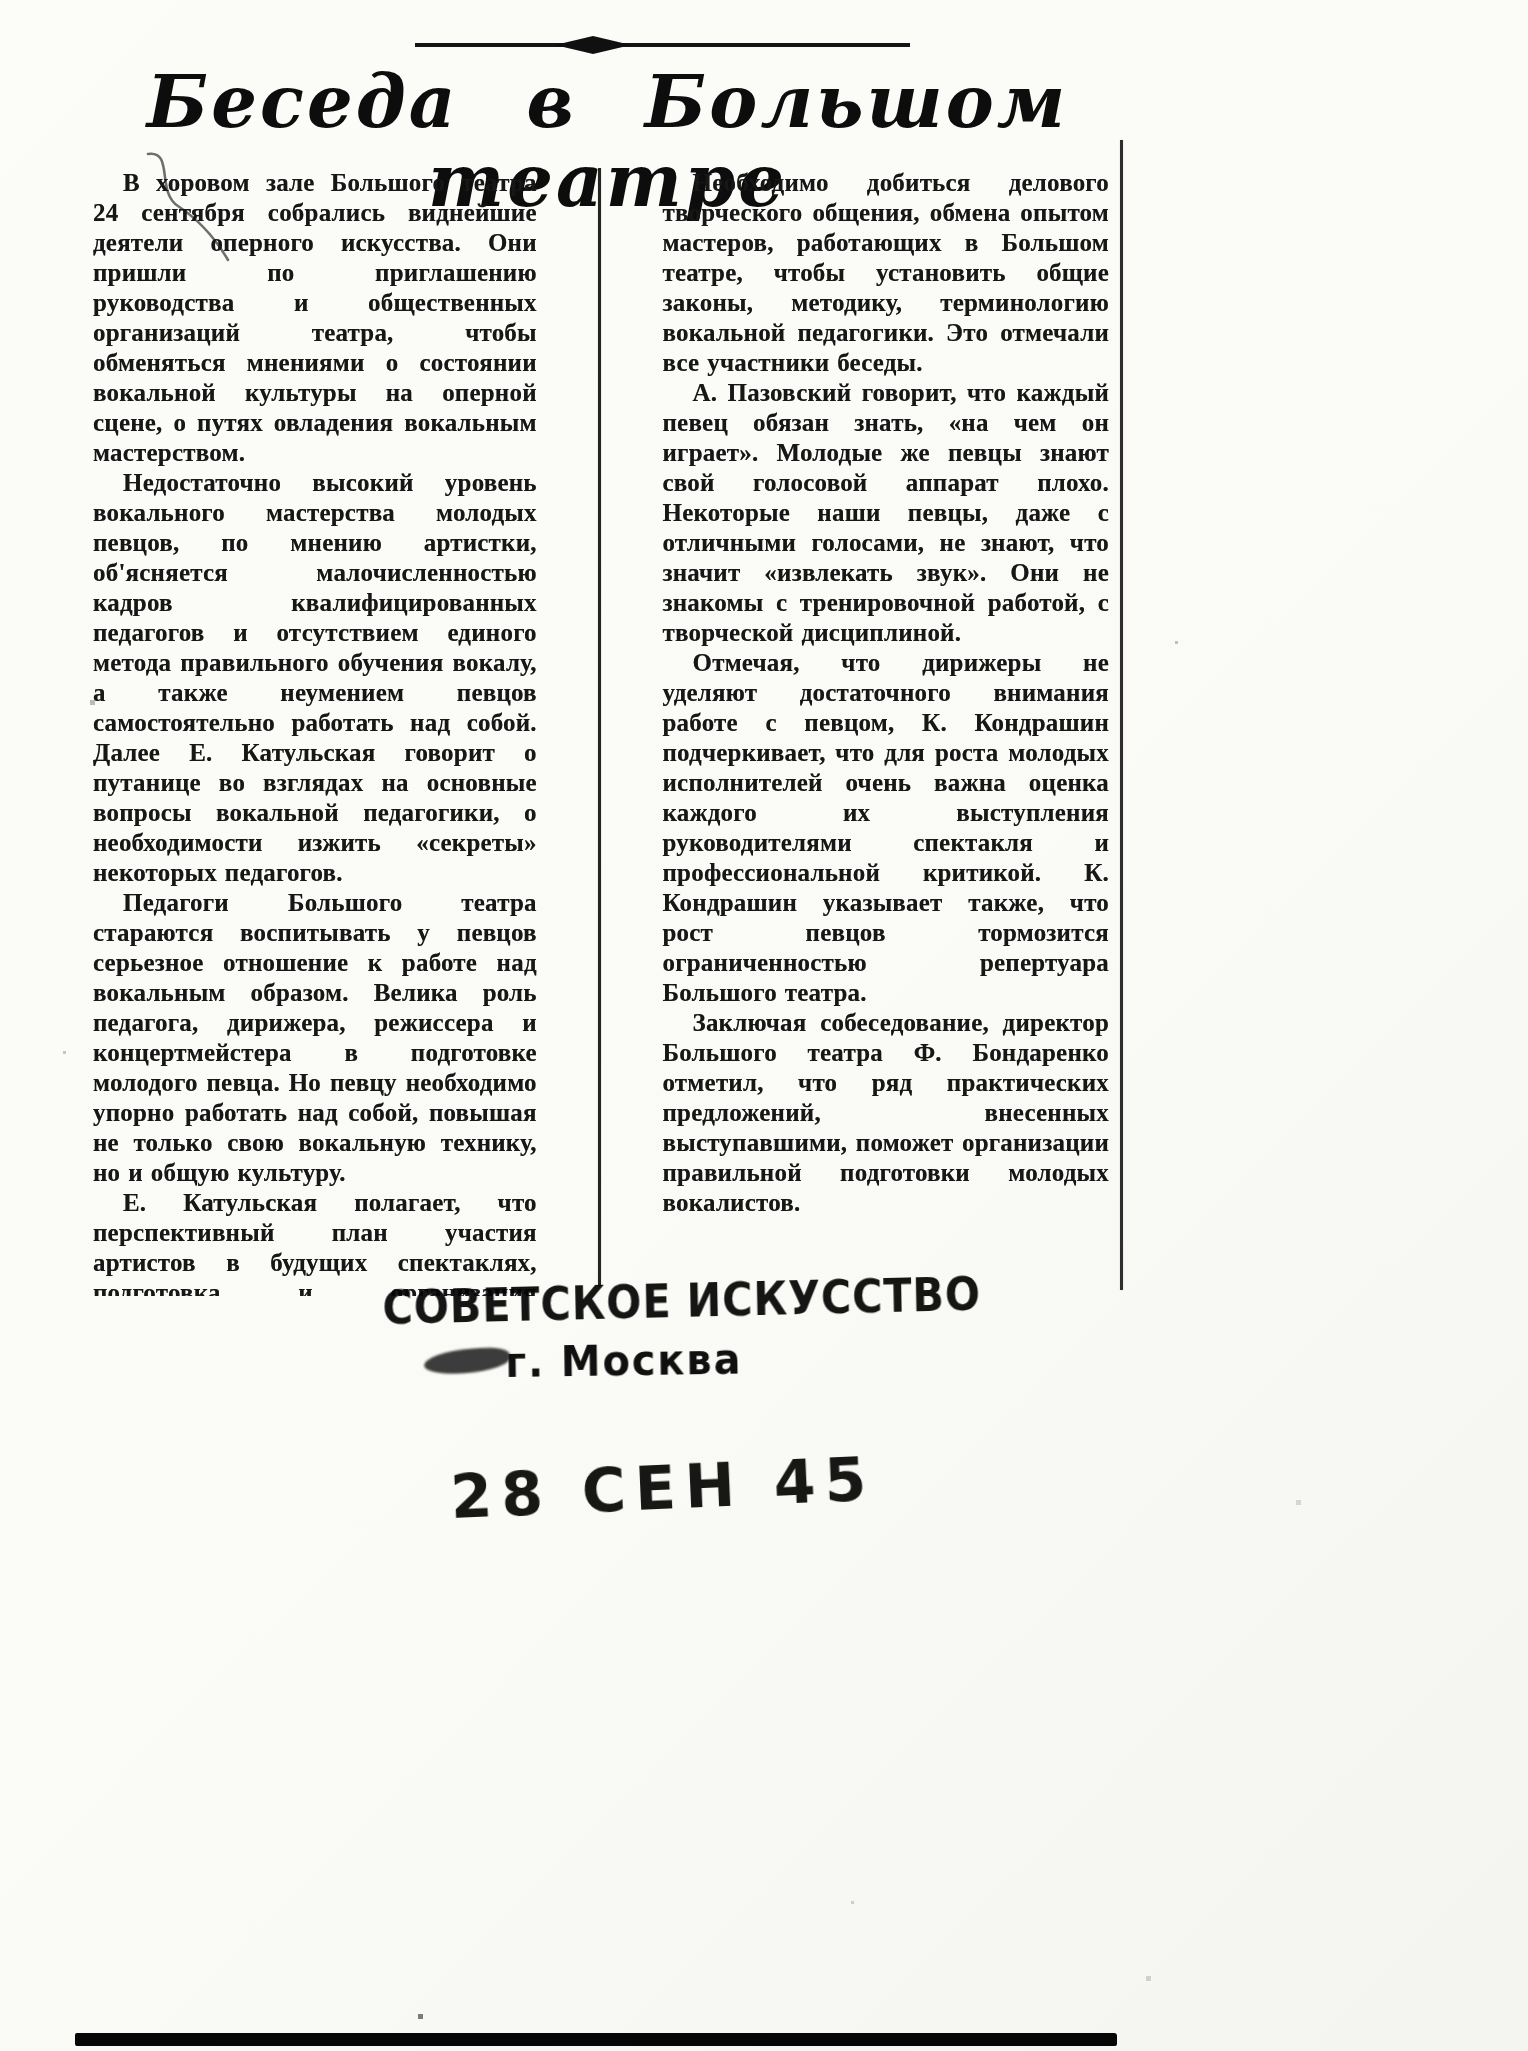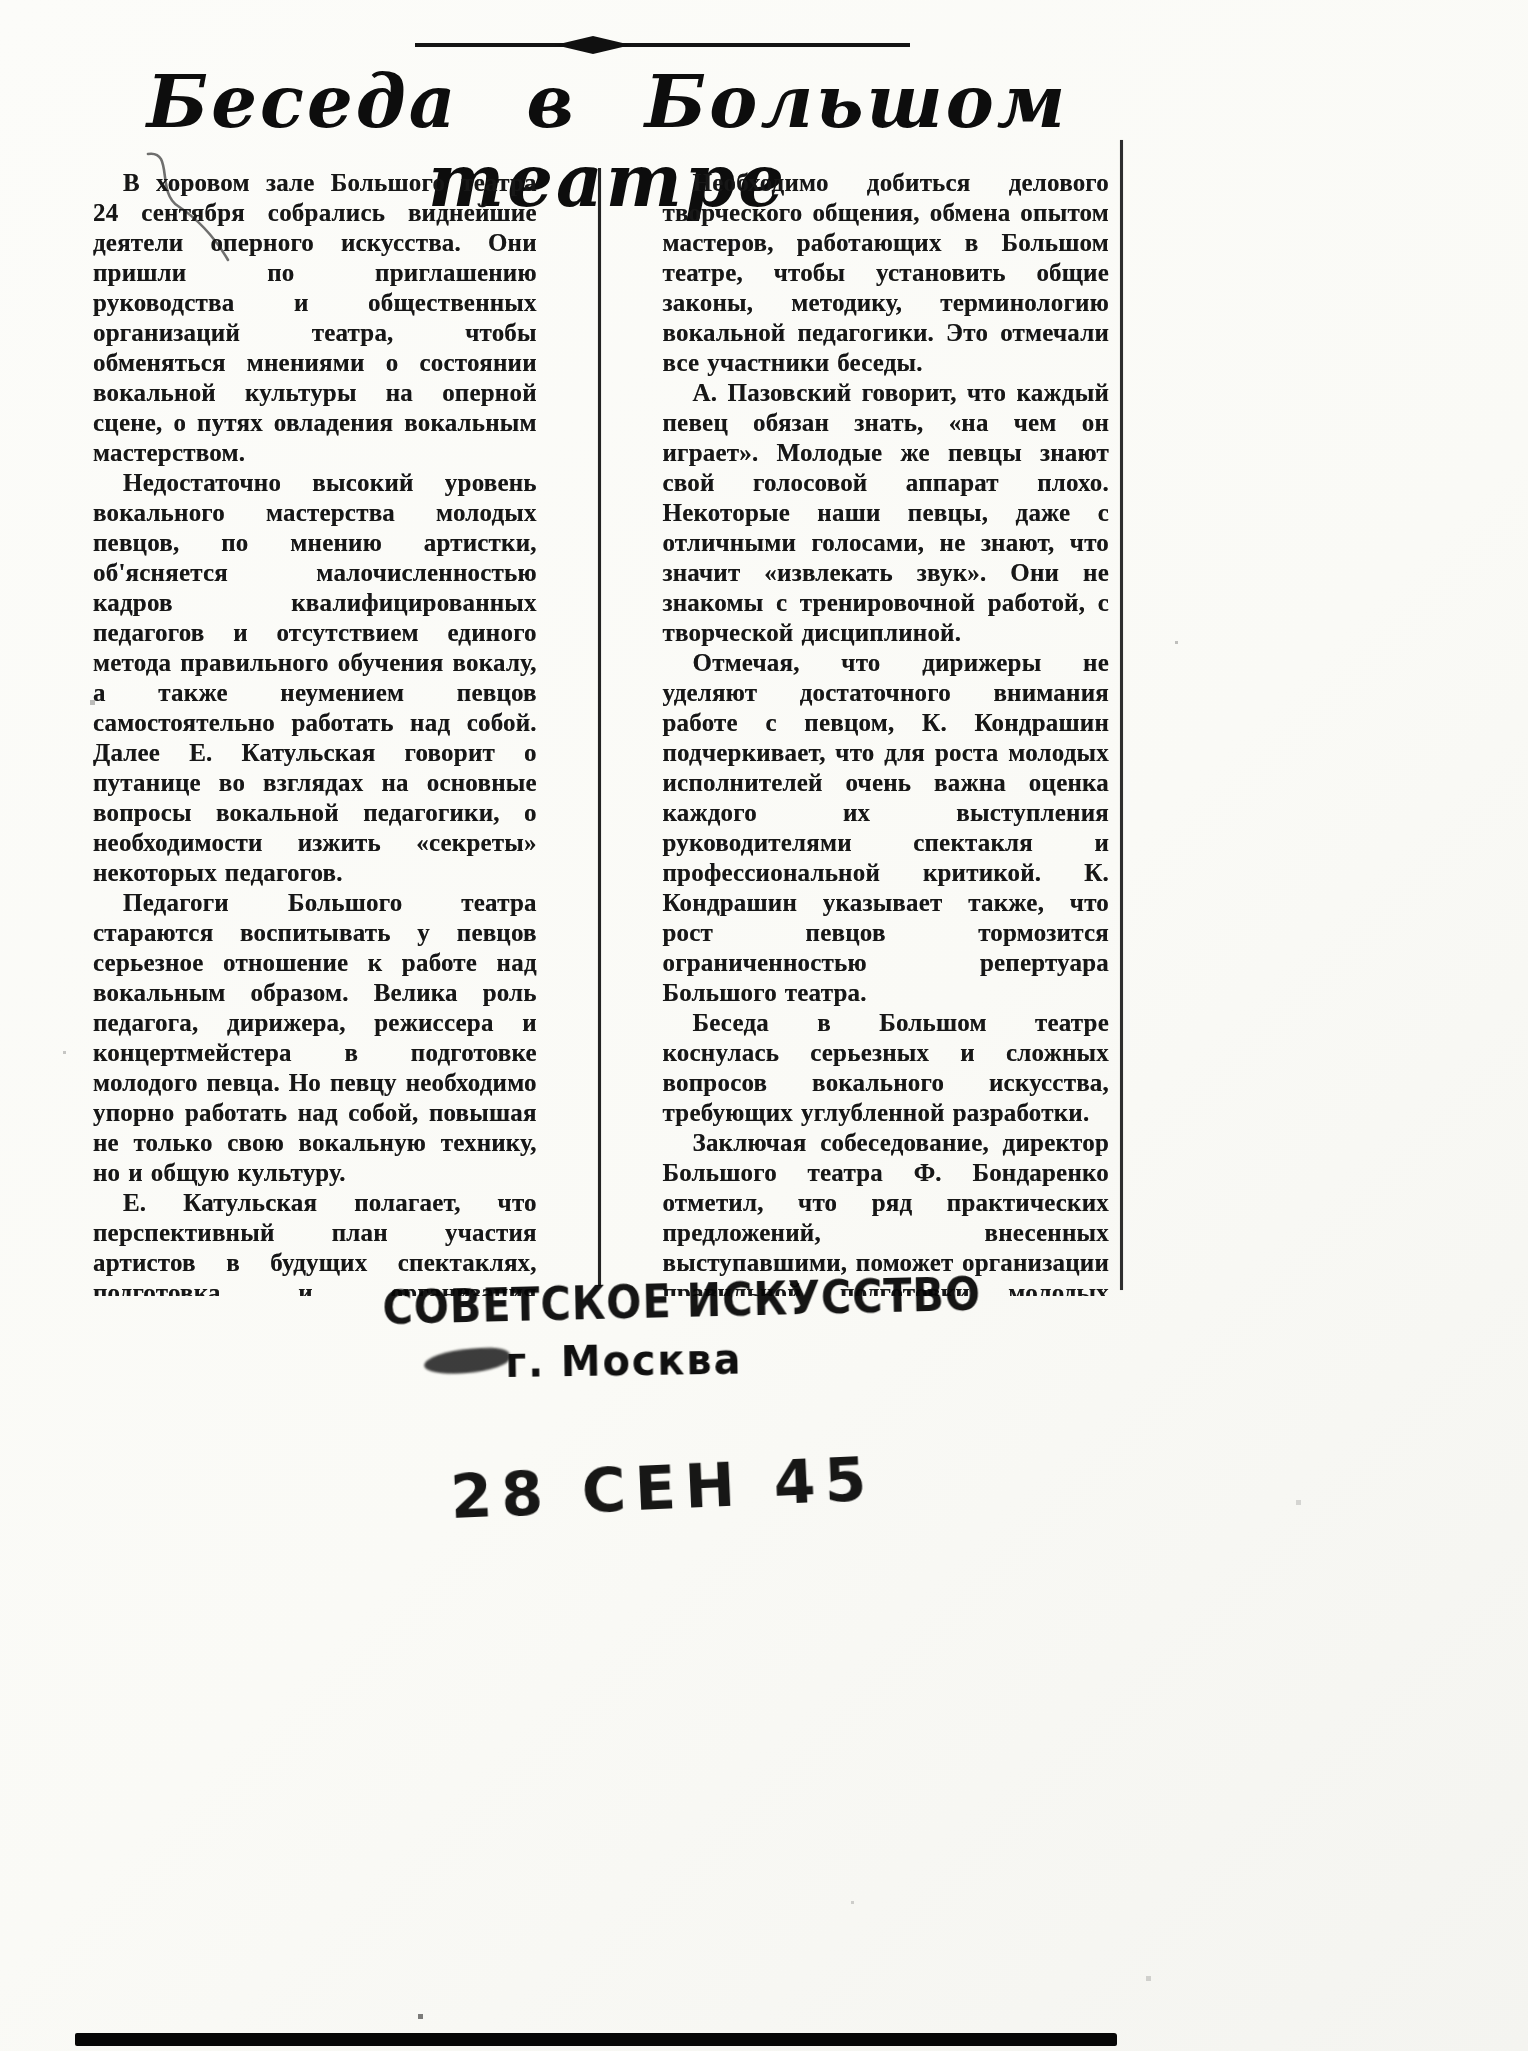--- a/index.html
+++ b/index.html
@@ -118,21 +118,20 @@
       <p>В хоровом зале Большого театра 24 сентября собрались виднейшие деятели оперного искусства. Они пришли по приглашению руководства и общественных организаций театра, чтобы обменяться мнениями о состоянии вокальной культуры на оперной сцене, о путях овладения вокальным мастерством.</p>
       <p>Недостаточно высокий уровень вокального мастерства молодых певцов, по мнению артистки, об'ясняется малочисленностью кадров квалифицированных педагогов и отсутствием единого метода правильного обучения вокалу, а также неумением певцов самостоятельно работать над собой. Далее Е. Катульская говорит о путанице во взглядах на основные вопросы вокальной педагогики, о необходимости изжить «секреты» некоторых педагогов.</p>
       <p>Педагоги Большого театра стараются воспитывать у певцов серьезное отношение к работе над вокальным образом. Велика роль педагога, дирижера, режиссера и концертмейстера в подготовке молодого певца. Но певцу необходимо упорно работать над собой, повышая не только свою вокальную технику, но и общую культуру.</p>
       <p>Е. Катульская полагает, что перспективный план участия артистов в будущих спектаклях, подготовка и организация специальных молодежных спектаклей и создание при Большом театре оперной студии должны способствовать под'ему уровня вокального мастерства.</p>
     </div>
     <div class="divider"></div>
     <div class="col colr" lang="ru">
       <p>Необходимо добиться делового творческого общения, обмена опытом мастеров, работающих в Большом театре, чтобы установить общие законы, методику, терминологию вокальной педагогики. Это отмечали все участники беседы.</p>
       <p>А. Пазовский говорит, что каждый певец обязан знать, «на чем он играет». Молодые же певцы знают свой голосовой аппарат плохо. Некоторые наши певцы, даже с отличными голосами, не знают, что значит «извлекать звук». Они не знакомы с тренировочной работой, с творческой дисциплиной.</p>
       <p>Отмечая, что дирижеры не уделяют достаточного внимания работе с певцом, К. Кондрашин подчеркивает, что для роста молодых исполнителей очень важна оценка каждого их выступления руководителями спектакля и профессиональной критикой. К. Кондрашин указывает также, что рост певцов тормозится ограниченностью репертуара Большого театра.</p>
-      <p>Беседа в Большом театре коснулась серьезных и сложных вопросов вокального искусства, требующих углубленной разработки.</p>
       <p>Заключая собеседование, директор Большого театра Ф. Бондаренко отметил, что ряд практических предложений, внесенных выступавшими, поможет организации правильной подготовки молодых вокалистов.</p>
     </div>
   </div>
 
   <div class="edge-line"></div>
 
   <div class="stamp np-stamp">СОВЕТСКОЕ ИСКУССТВО</div>
   <div class="smudge"></div>
   <div class="stamp city-stamp">г. Москва</div>
   <div class="stamp date-stamp">28 СЕН 45</div>

